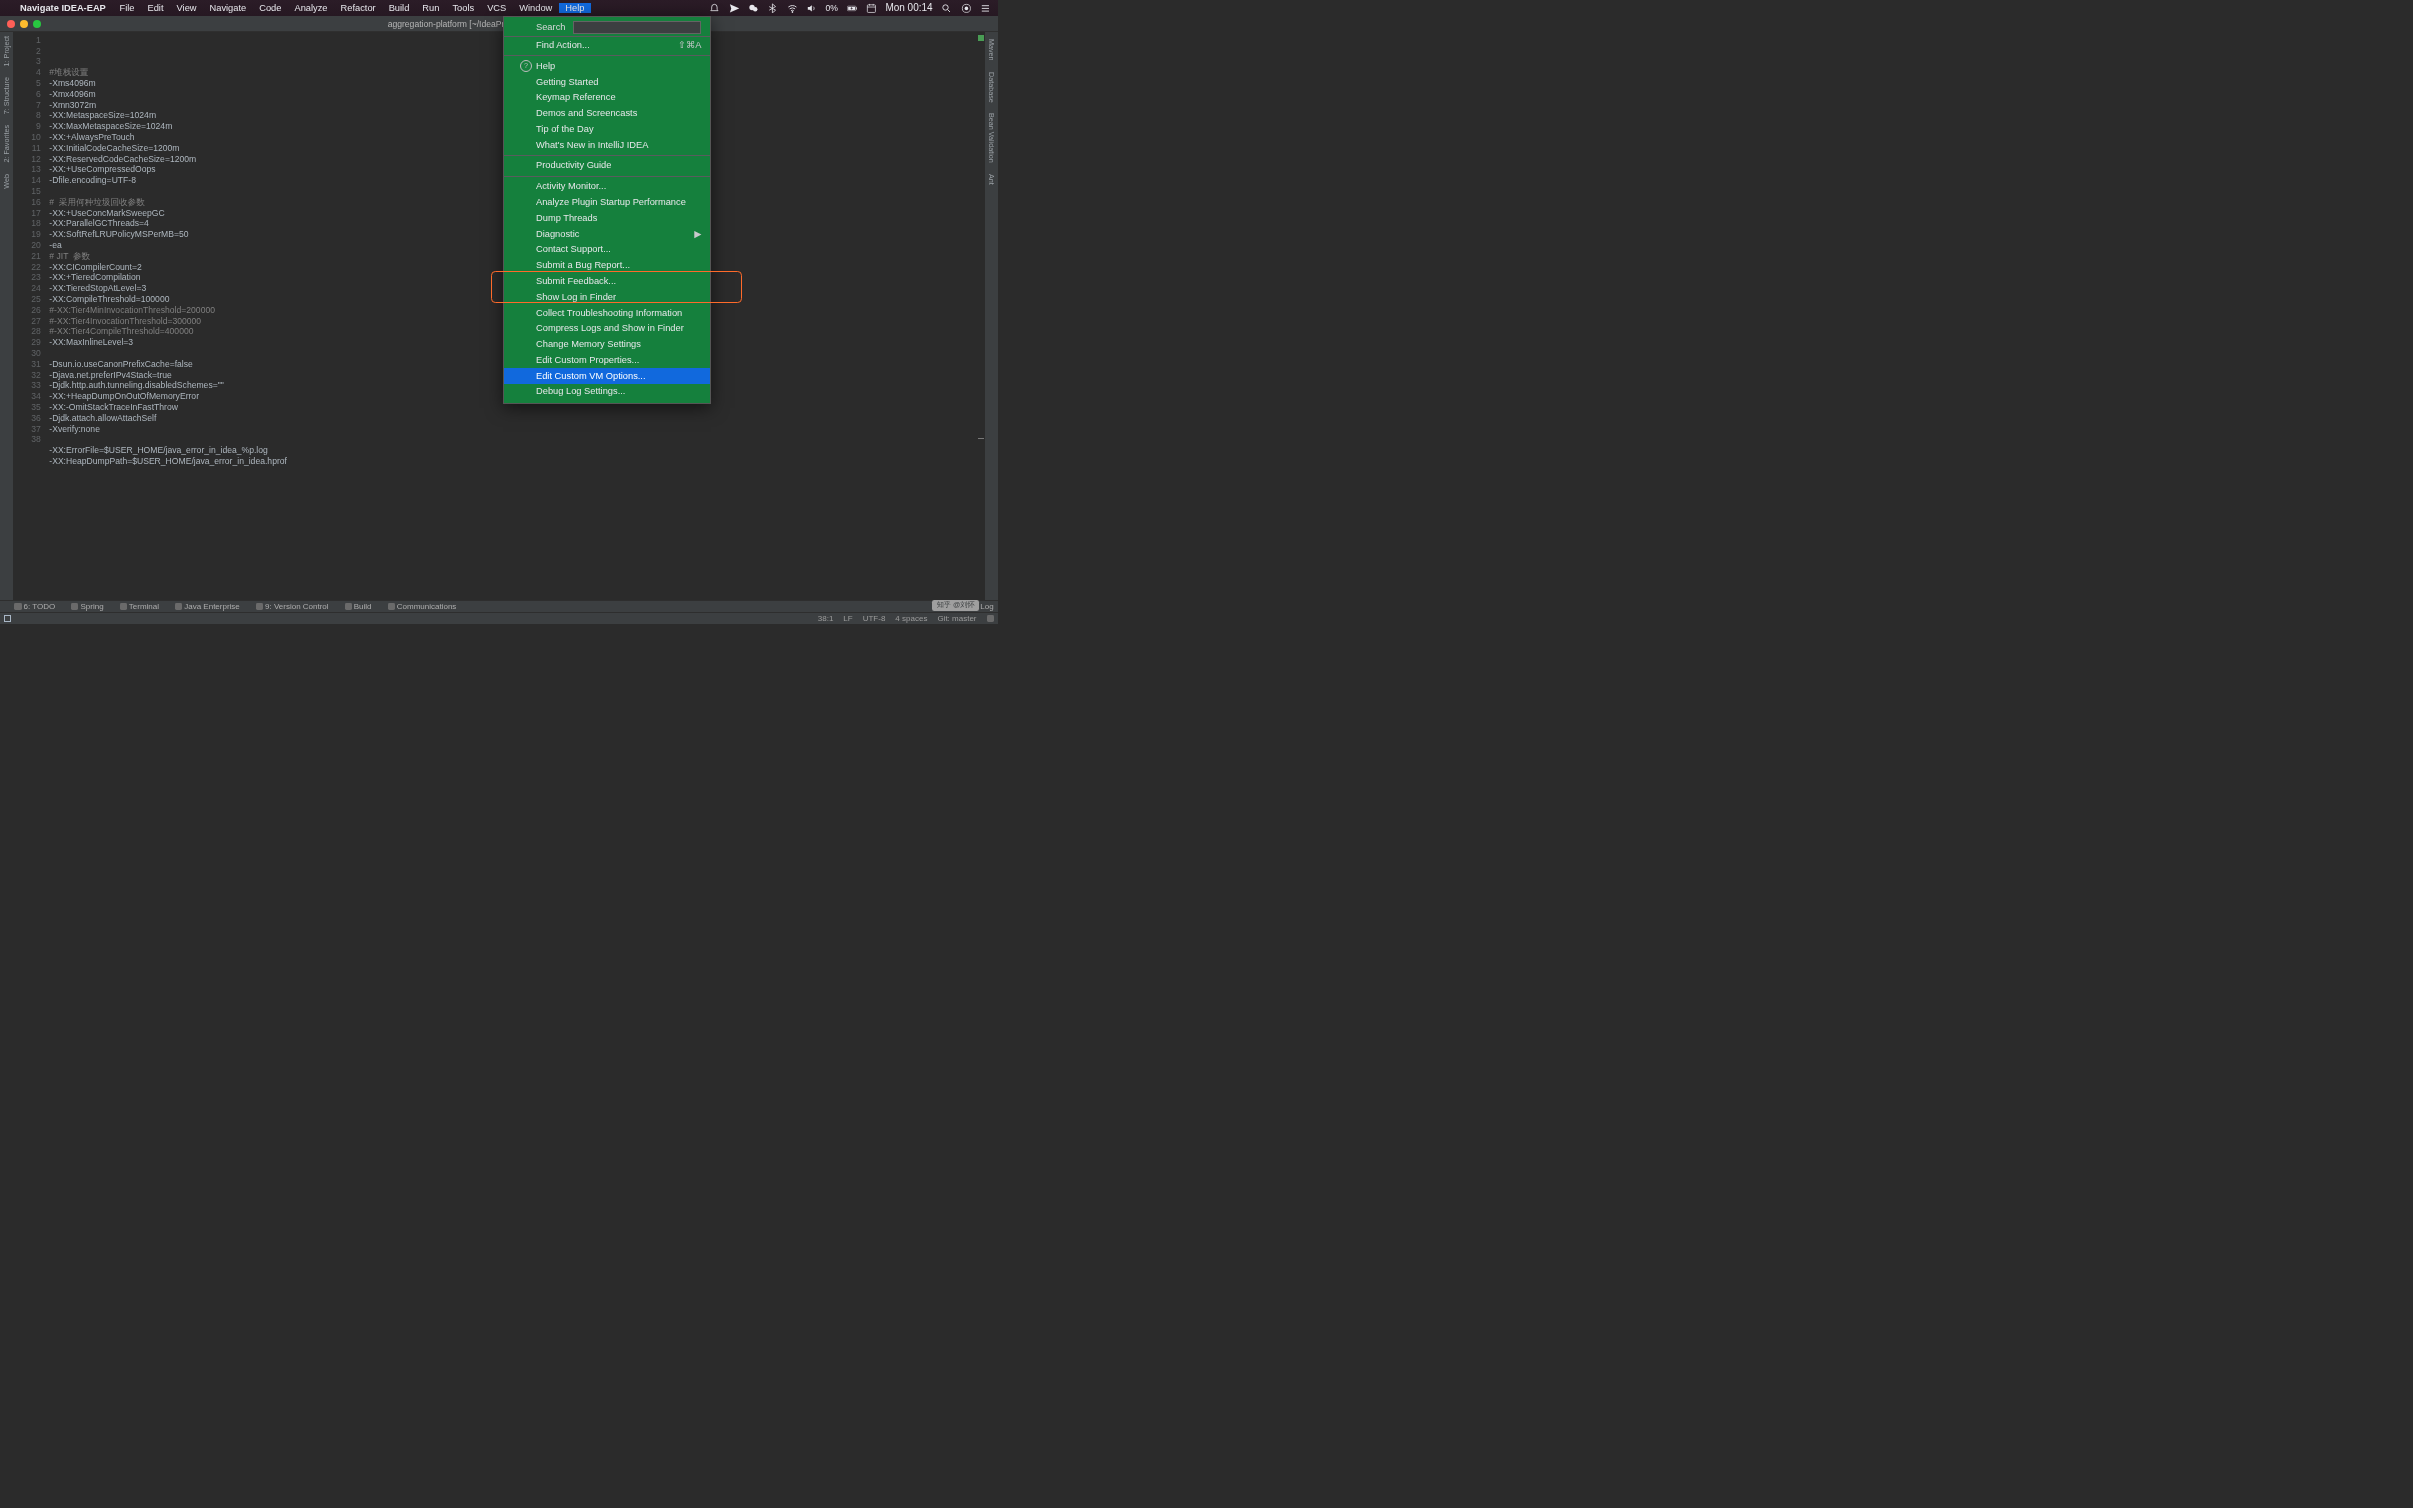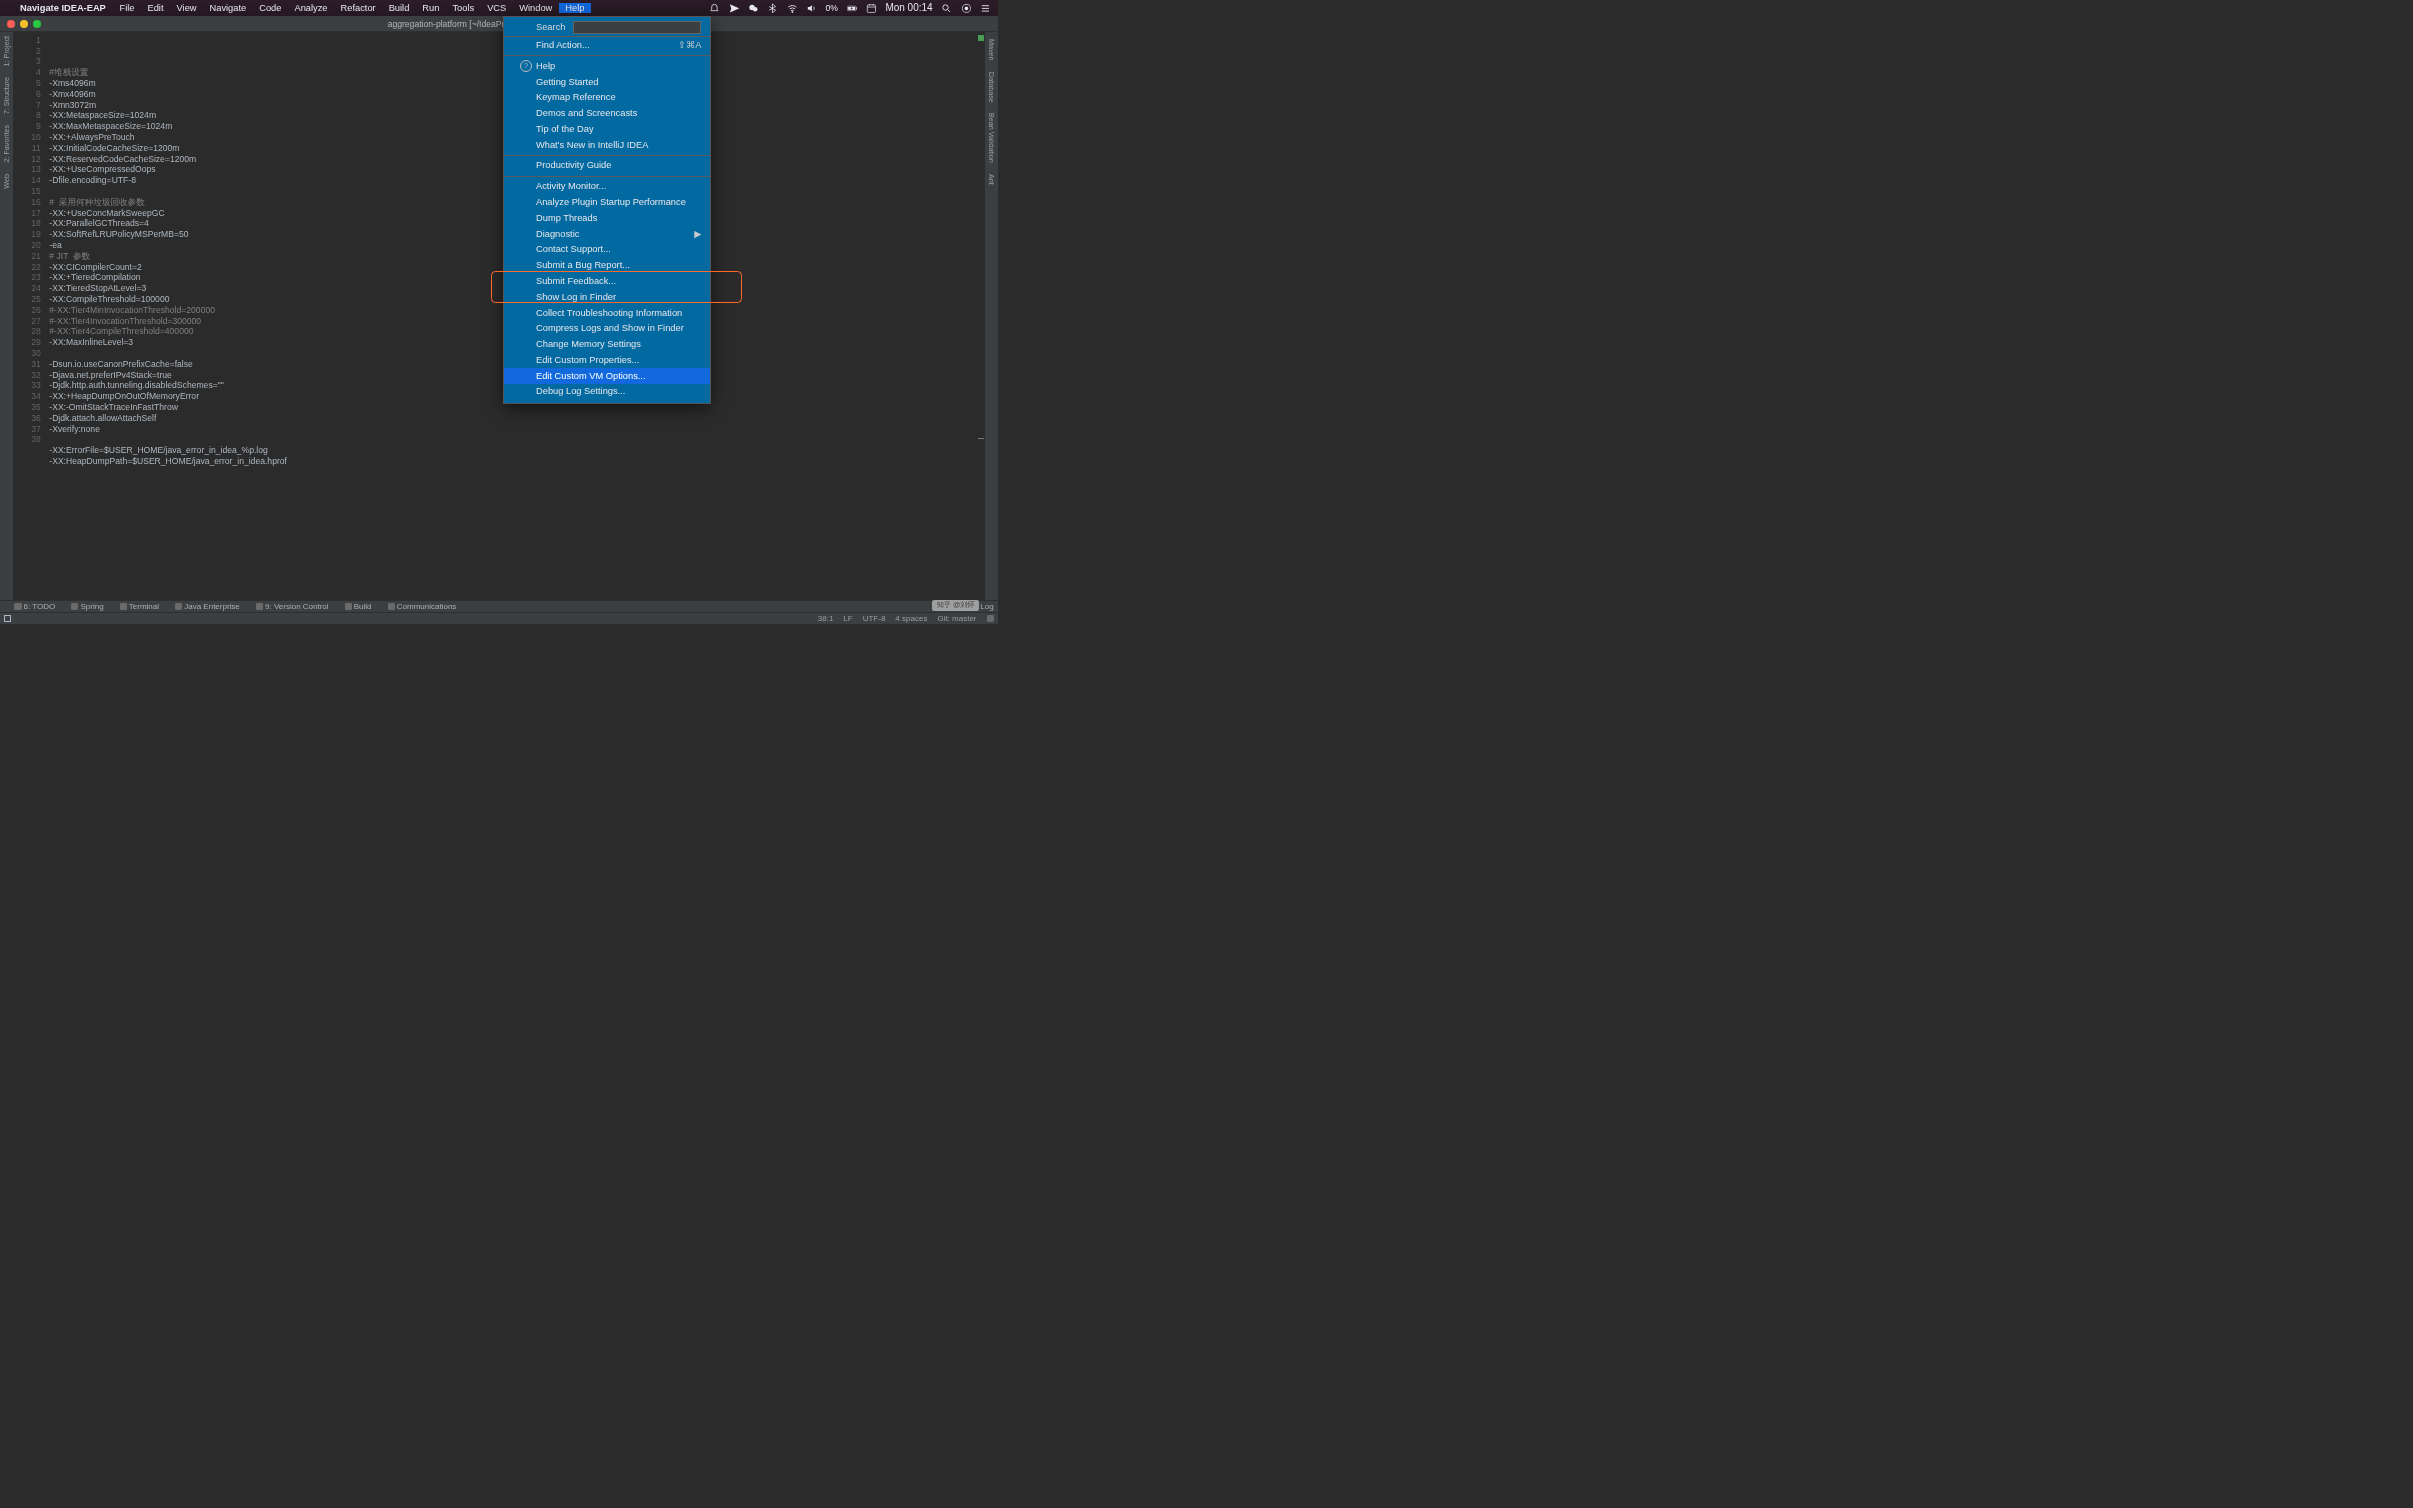--- a/index.html
+++ b/index.html
@@ -46,21 +46,21 @@
 
     
     .toolstrip { position:absolute; left:0; right:0; bottom:12.2px; height:11.5px; background:#3c3f41; display:flex; align-items:center; color:#adadad; font-size:8px; padding-left:14.4px; gap:16px; border-top:0.7px solid #2e2e2e; }
     .toolstrip span { display:inline-flex; align-items:center; gap:2px; cursor:default; }
     .toolstrip .right { margin-left:auto; padding-right:4.3px; }
     .statusbar { position:absolute; bottom:0; left:0; right:0; height:12.2px; background:#3c3f41; color:#9c9c9c; display:flex; align-items:center; font-size:8px; padding:0 4.3px; border-top:0.7px solid #2e2e2e; }
     .statusbar .left { display:flex; align-items:center; gap:5.7px; }
     .statusbar .right { margin-left:auto; display:flex; align-items:center; gap:10px; }
 
     
-    .dropdown { position:absolute; top:16px; left:503px; width:208px; background:#0369a1; border:0.7px solid #555; box-shadow:0 4.3px 16px rgba(0,0,0,.55); color:#e7e7ea; font-size:9.3px; z-index:50; padding-bottom:2.9px; }
+    .dropdown { position:absolute; top:16px; left:503px; width:208px; background:#15803d; border:0.7px solid #555; box-shadow:0 4.3px 16px rgba(0,0,0,.55); color:#e7e7ea; font-size:9.3px; z-index:50; padding-bottom:2.9px; }
     .dropdown .search-row { display:flex; align-items:center; gap:7.2px; padding:3.6px 8.6px 2.9px 32px; border-bottom:0.7px solid #595c5e; }
     .dropdown .search-row .lbl { color:#d8d8db; }
     .dropdown .search-row .field { flex:1; height:13px; background:#3c3f41; border:0.7px solid #646464; color:#fff; padding:0 2.9px; font-size:8.6px; }
     .dropdown .item { padding:1.4px 8.6px 1.4px 32px; line-height:13px; position:relative; cursor:default; }
     .dropdown .item .short { position:absolute; right:8.6px; color:#c9c9cd; }
     .dropdown .item .sub { position:absolute; right:8.6px; color:#c9c9cd; }
     .dropdown .item.q::before { content:'?'; position:absolute; left:16px; top:1.4px; width:10px; height:10px; border:0.7px solid #bdbdbd; border-radius:50%; font-size:7.2px; line-height:10px; text-align:center; color:#bdbdbd; }
     .dropdown .sep { height:0.7px; background:#595c5e; margin:2.2px 0; }
     .dropdown .item.sel { background:#1169dd; color:#fff; }
 

